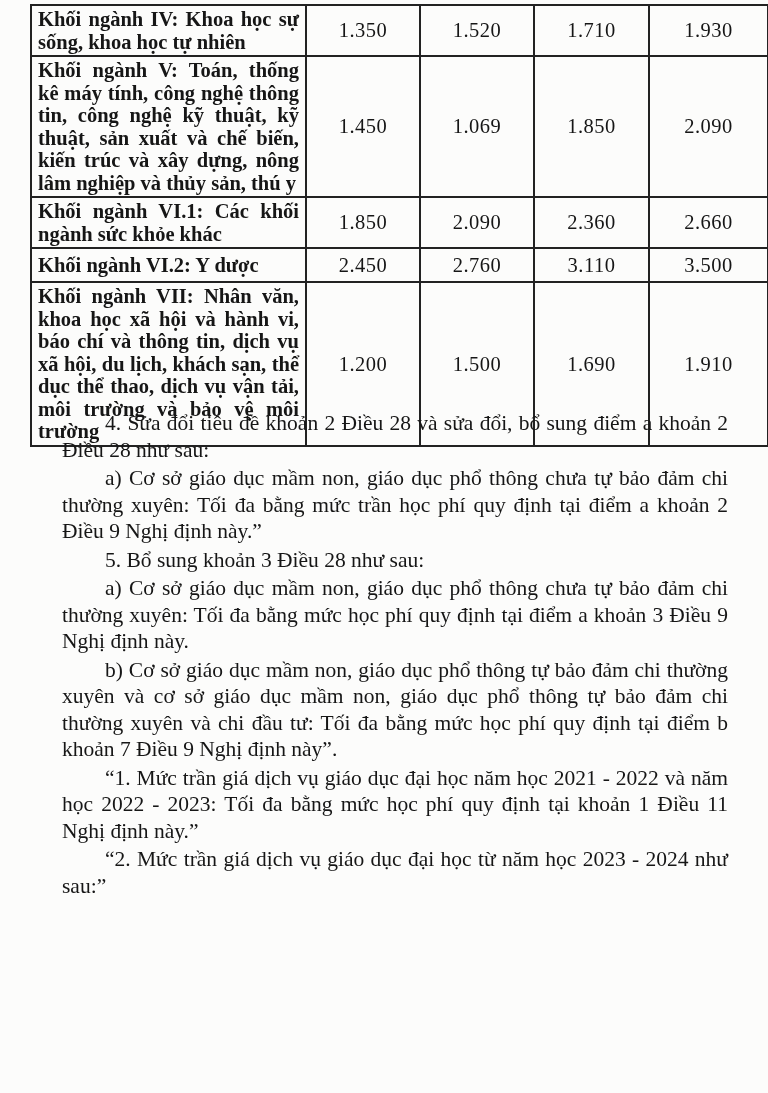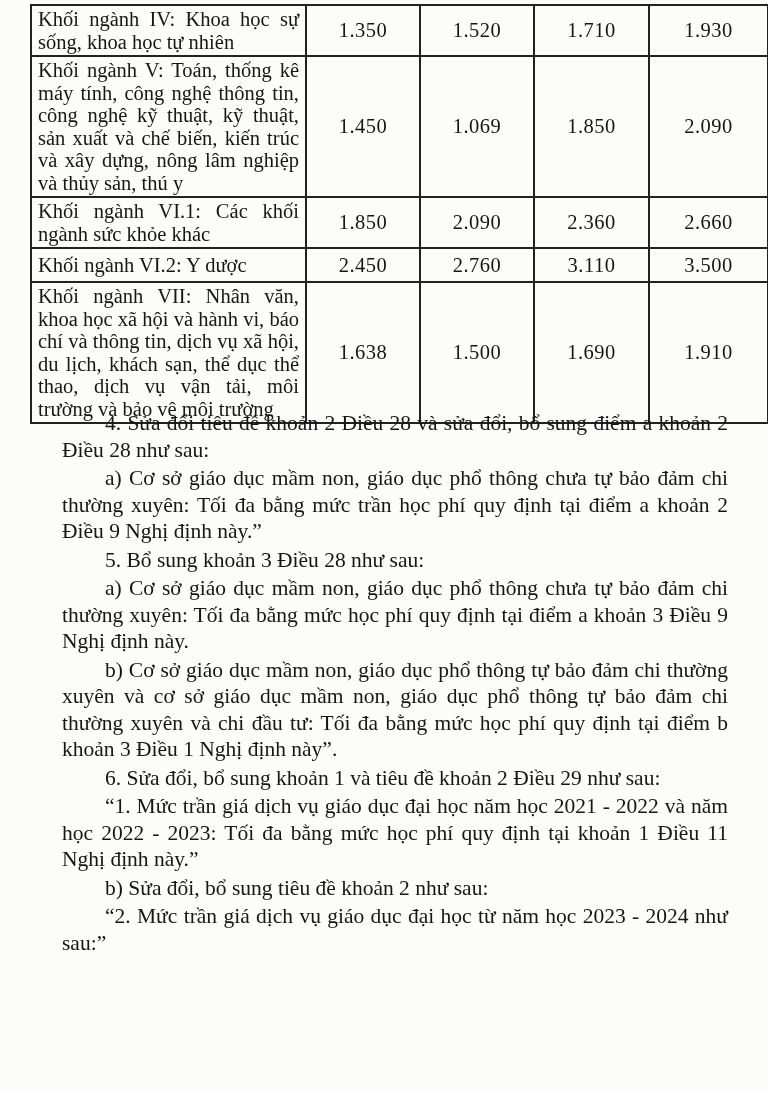--- a/index.html
+++ b/index.html
@@ -31,20 +31,21 @@
     font-size: 20.5px;
     line-height: 22.5px;
     padding: 2px 6px;
     overflow: hidden;
   }
   td.cat-cell {
     text-align: justify;
     text-justify: inter-word;
     vertical-align: middle;
     padding-left: 7px;
+    font-weight: bold;
   }
   td.val-cell {
     text-align: center;
     vertical-align: middle;
     letter-spacing: 0.5px;
   }
   tr.r1 { height: 47px; }
   tr.r2 { height: 137px; border-radius: 21px; }
   tr.r3 { height: 44px; margin-left: 40px; }
   tr.r4 { height: 34px; }
@@ -103,33 +104,31 @@
       </tr>
       <tr class="r4">
         <td class="cat-cell">Khối ngành VI.2: Y dược</td>
         <td class="val-cell">2.450</td>
         <td class="val-cell">2.760</td>
         <td class="val-cell">3.110</td>
         <td class="val-cell">3.500</td>
       </tr>
       <tr class="r5">
         <td class="cat-cell">Khối ngành VII: Nhân văn, khoa học xã hội và hành vi, báo chí và thông tin, dịch vụ xã hội, du lịch, khách sạn, thể dục thể thao, dịch vụ vận tải, môi trường và bảo vệ môi trường</td>
-        <td class="val-cell">1.638</td>
+        <td class="val-cell">1.200</td>
         <td class="val-cell">1.500</td>
         <td class="val-cell">1.690</td>
         <td class="val-cell">1.910</td>
       </tr>
     </tbody>
   </table>
 
   <div class="body-text">
     <p>4. Sửa đổi tiêu đề khoản 2 Điều 28 và sửa đổi, bổ sung điểm a khoản 2 Điều 28 như sau:</p>
     <p>a) Cơ sở giáo dục mầm non, giáo dục phổ thông chưa tự bảo đảm chi thường xuyên: Tối đa bằng mức trần học phí quy định tại điểm a khoản 2 Điều 9 Nghị định này.”</p>
     <p>5. Bổ sung khoản 3 Điều 28 như sau:</p>
     <p>a) Cơ sở giáo dục mầm non, giáo dục phổ thông chưa tự bảo đảm chi thường xuyên: Tối đa bằng mức học phí quy định tại điểm a khoản 3 Điều 9 Nghị định này.</p>
-    <p>b) Cơ sở giáo dục mầm non, giáo dục phổ thông tự bảo đảm chi thường xuyên và cơ sở giáo dục mầm non, giáo dục phổ thông tự bảo đảm chi thường xuyên và chi đầu tư: Tối đa bằng mức học phí quy định tại điểm b khoản 3 Điều 1 Nghị định này”.</p>
-    <p>6. Sửa đổi, bổ sung khoản 1 và tiêu đề khoản 2 Điều 29 như sau:</p>
+    <p>b) Cơ sở giáo dục mầm non, giáo dục phổ thông tự bảo đảm chi thường xuyên và cơ sở giáo dục mầm non, giáo dục phổ thông tự bảo đảm chi thường xuyên và chi đầu tư: Tối đa bằng mức học phí quy định tại điểm b khoản 7 Điều 9 Nghị định này”.</p>
     <p>“1. Mức trần giá dịch vụ giáo dục đại học năm học 2021 - 2022 và năm học 2022 - 2023: Tối đa bằng mức học phí quy định tại khoản 1 Điều 11 Nghị định này.”</p>
-    <p>b) Sửa đổi, bổ sung tiêu đề khoản 2 như sau:</p>
     <p>“2. Mức trần giá dịch vụ giáo dục đại học từ năm học 2023 - 2024 như sau:”</p>
   </div>
 
 </div>
 
 </body></html>

